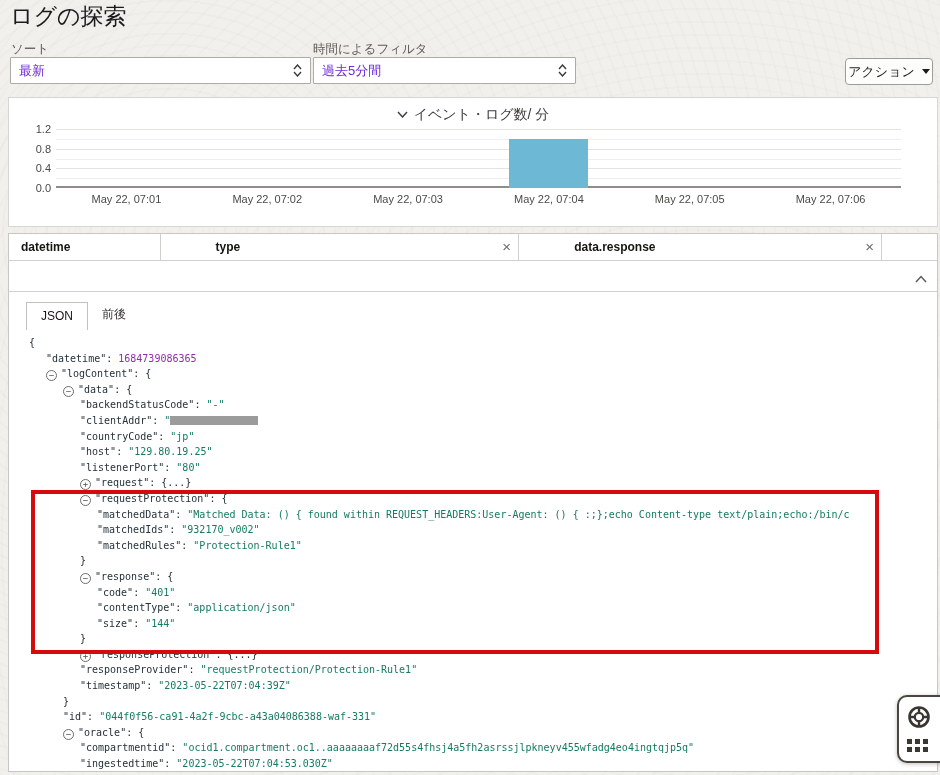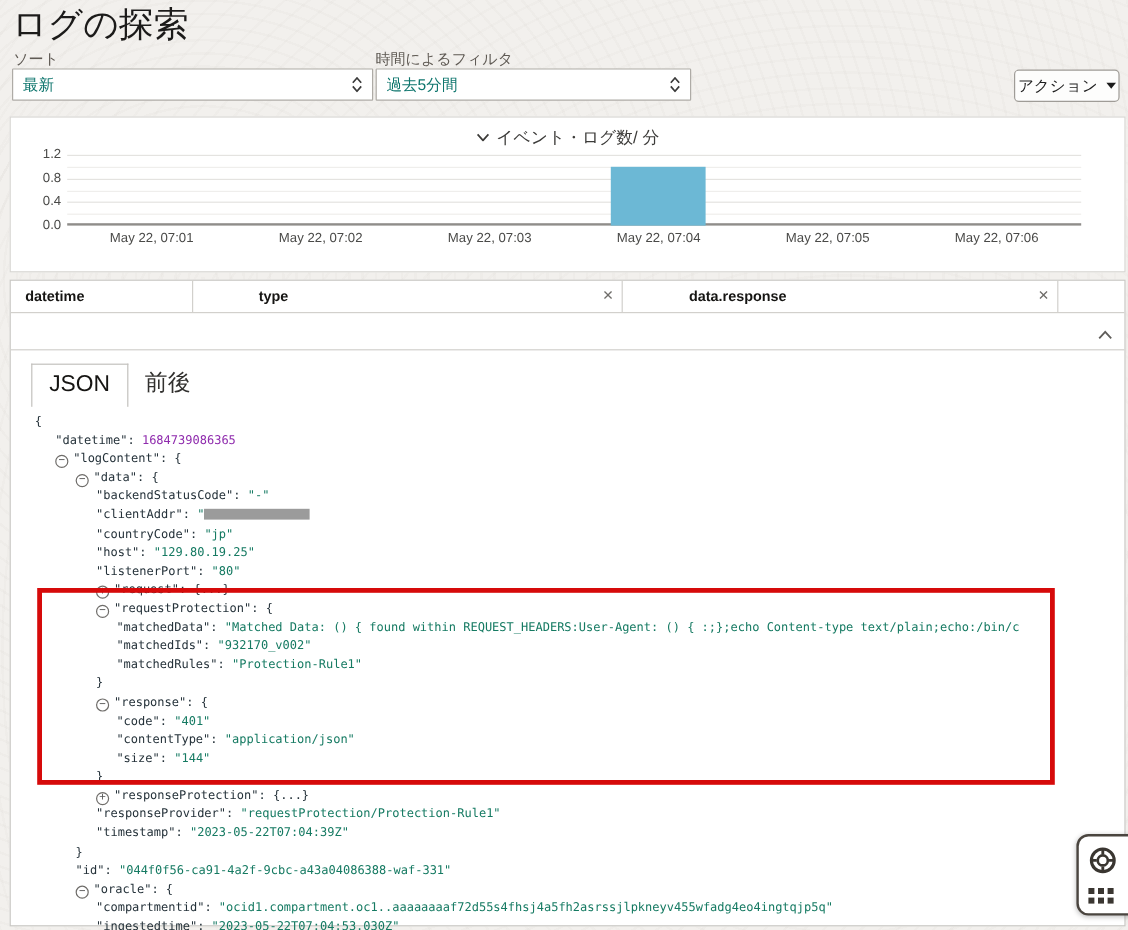--- a/index.html
+++ b/index.html
@@ -9,25 +9,25 @@
     background:#f1efec;
     color:#1c1b1a;
   }
   .page{
     position:relative; width:940px; height:775px; overflow:hidden;
     background:
       repeating-radial-gradient(circle at 18% 30%, rgba(180,174,165,.06) 0 2px, transparent 2px 11px),
       repeating-radial-gradient(circle at 75% 70%, rgba(180,174,165,.05) 0 2px, transparent 2px 13px),
       #f2f0ed;
   }
-  .page-title{ position:absolute; left:10px; top:1px; font-size:29px; font-weight:400; color:#1c1b1a; }
+  .page-title{ position:absolute; left:10px; top:1px; font-size:23px; font-weight:400; color:#1c1b1a; }
   .field-label{ position:absolute; font-size:12.5px; color:#5f5a54; }
   .select{
     position:absolute; height:27px; background:#fff; border:1px solid #aeaba6; border-radius:1px;
-    display:flex; align-items:center; padding:0 8px; font-size:13px; color:#0f766e; cursor:pointer;
+    display:flex; align-items:center; padding:0 8px; font-size:13px; color:#6d28d9; cursor:pointer;
   }
   .select .grow{ flex:1; }
   .updown{ display:flex; flex-direction:column; align-items:center; gap:1px; }
   .btn{
     position:absolute; height:27px; background:#fdfdfc; border:1px solid #9f9c97; border-radius:4px;
     display:flex; align-items:center; justify-content:center; gap:7px; font-size:13px; color:#1c1c1c; cursor:pointer;
   }
   .caret-down{ width:0; height:0; border-left:4px solid transparent; border-right:4px solid transparent; border-top:5px solid #1c1c1c; }
 
   
@@ -62,21 +62,21 @@
   }
   .trow{ position:relative; height:31px; border-bottom:1px solid #d2d0cc; display:flex; font-size:12px; cursor:pointer;flex-direction:column; }
   .td{ padding:9px 0 0 12px; overflow:hidden; white-space:nowrap; }
   .td.msg{ color:#5f5e5c; }
   .c1{ width:172px; } .c2{ width:360px; } .c3{ width:365px; } .c4{ flex:1; }
   .row-chev{ position:absolute; right:10px; top:11px; cursor:pointer; }
 
   
   .detail{ position:relative; padding-top:8px; }
   .tabs{ display:flex; margin-left:17px; align-items:flex-end; }
-  .tab{ font-size:19px; padding:6px 14px 7px; cursor:pointer; color:#32312f; }
+  .tab{ font-size:12px; padding:6px 14px 7px; cursor:pointer; color:#32312f; }
   .tab.active{ border:1px solid #c3c1bd; border-bottom:none; background:#fff; color:#161513; }
   .json-wrap{ margin-top:5px; width:856px; overflow:hidden; }
   .jline{
     height:15.6px; line-height:15.6px; white-space:nowrap;
     font-family:"DejaVu Sans Mono", monospace; font-size:10px;
   }
   .jk{ color:#25323a; } .jp{ color:#25323a; }
   .js{ color:#157a62; } .jn{ color:#8f2bad; }
   .exp{
     display:inline-block; width:11px; height:11px; border:1px solid #6f6d6a; border-radius:50%;

